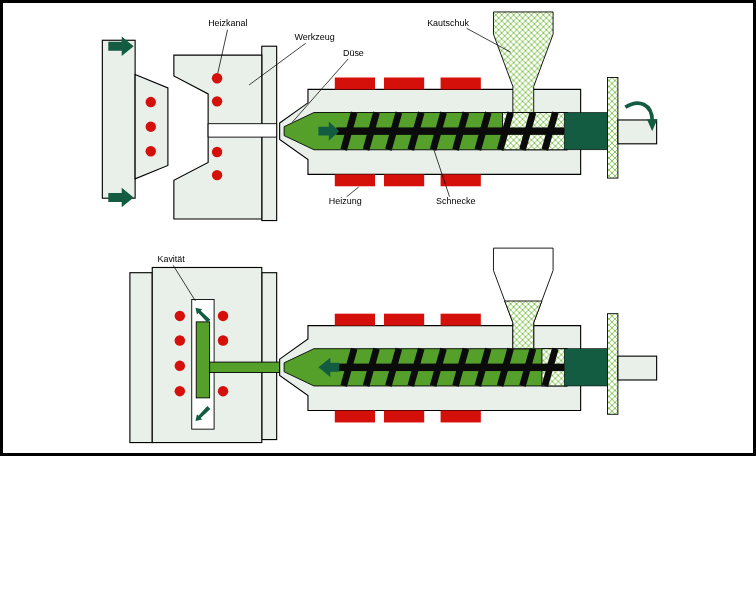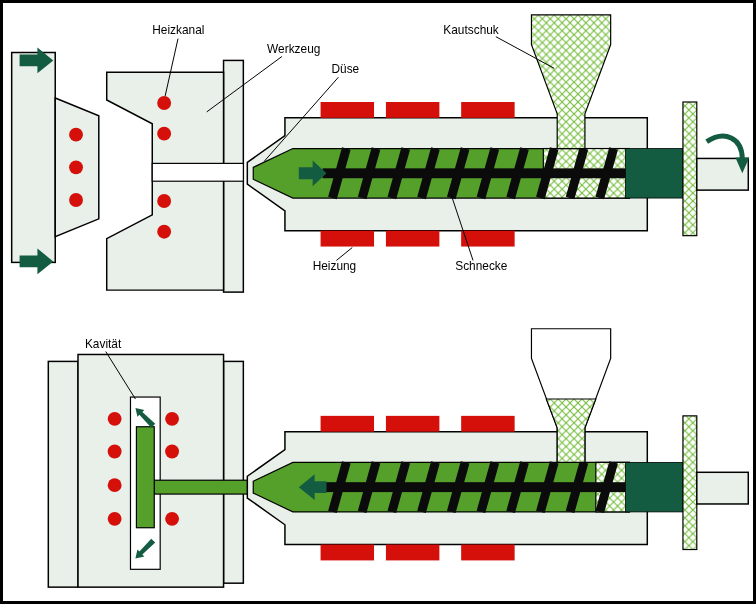--- a/index.html
+++ b/index.html
@@ -1,18 +1,18 @@
 <!DOCTYPE html>
 <html style="--machine-body: #e9efe9; --heater-red: #d50f0a; --melt-green: #55a02b; --dark-green: #145c41; --hatch-green: #79bf44; --background: #ffffff; --outline: #000000;"><head>
 <meta charset="utf-8">
 <style>
   html,body{margin:0;padding:0;background:#fff;}
   .canvas{
     position:relative;
-    width:756px;height:604px;
+    width:756px;height:456px;
     box-sizing:border-box;
     border:3px solid #000;
     background:var(--background,#fff);
     overflow:hidden;
     font-family:"Liberation Sans",sans-serif;
     text-align:center;
   }
   svg{display:block;width:100%;height:100%;}
   .body-gray{fill:var(--machine-body,#e9efe9);stroke:#000;stroke-width:1.5;}
   .plate{fill:var(--machine-body,#e9efe9);stroke:#000;stroke-width:1.5;}

